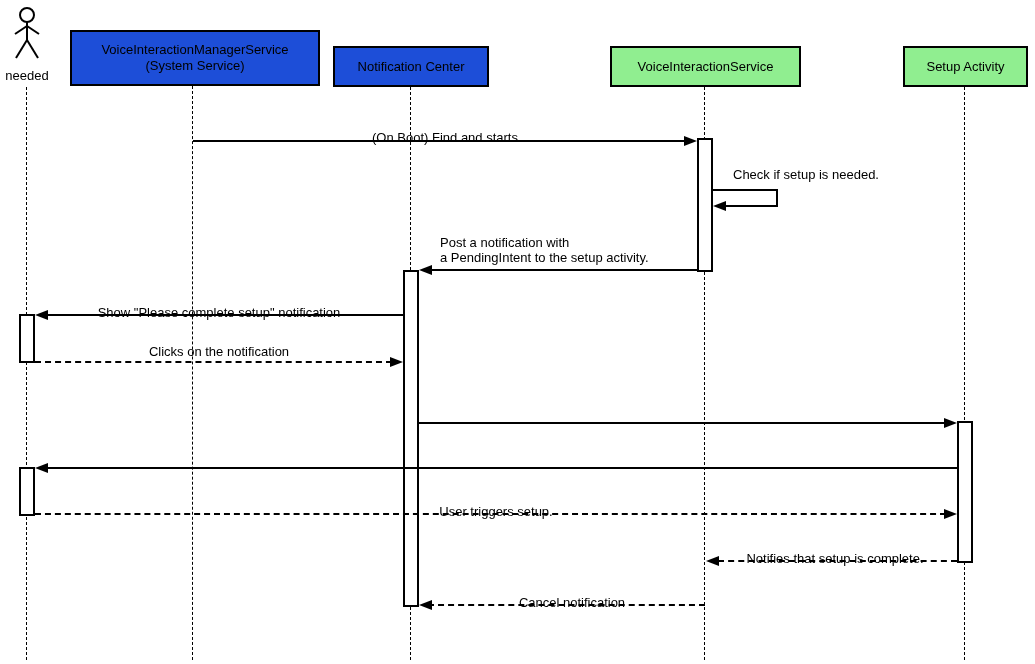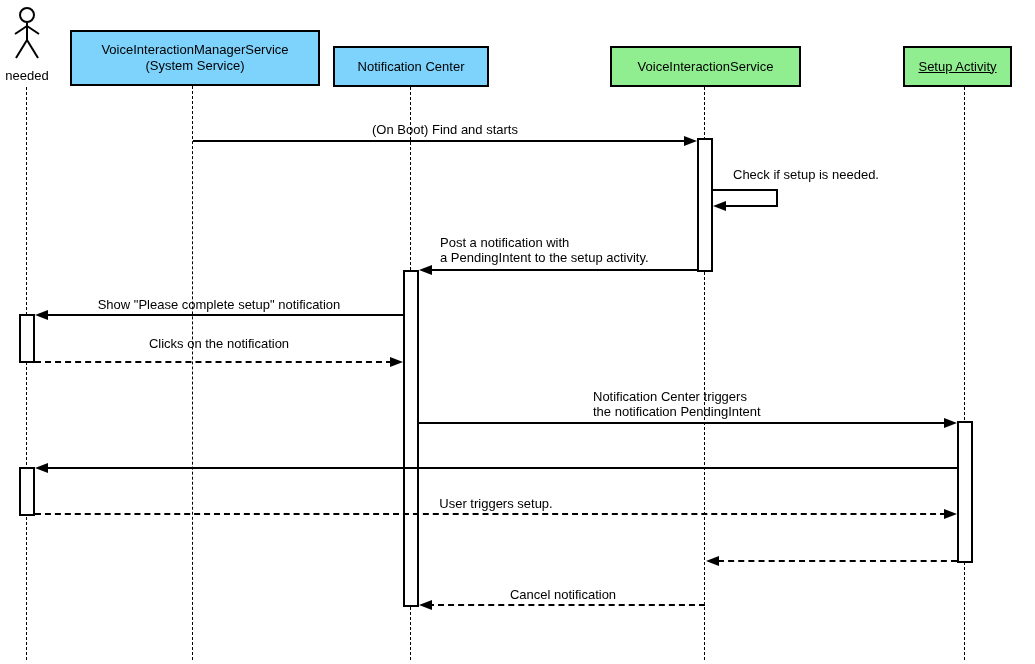--- a/index.html
+++ b/index.html
@@ -7,30 +7,30 @@
     position:relative;width:1035px;height:664px;background:#ffffff;
     font-family:"Liberation Sans",sans-serif;font-size:13px;color:#000;
     overflow:hidden;
   }
   .lifeline{position:absolute;width:0;border-left:1.5px dashed #000;}
   .pbox{
     position:absolute;border:2px solid #000;box-sizing:border-box;
     display:flex;align-items:center;justify-content:center;
     text-align:center;white-space:pre-line;line-height:16px;
   }
-  .cyan{background:#7dd3fc;}
+  .cyan{background:#1d4ed8;}
   .green{background:#90ee90;}
   .activation{position:absolute;width:16px;background:#ffffff;border:2px solid #000;box-sizing:border-box;}
   .line-solid{position:absolute;height:0;border-top:2px solid #000;}
   .line-dashed{position:absolute;height:0;border-top:2px dashed #000;}
   .vline-solid{position:absolute;width:0;border-left:2px solid #000;}
   .arr-r{position:absolute;width:0;height:0;border-top:5px solid transparent;border-bottom:5px solid transparent;border-left:13px solid #000;}
   .arr-l{position:absolute;width:0;height:0;border-top:5px solid transparent;border-bottom:5px solid transparent;border-right:13px solid #000;}
   .msg-label{position:absolute;white-space:pre-line;line-height:15px;}
-  .t-center{text-align:center;}
+  .t-center{text-align:center;margin-top:8px;}
   .actor-label{position:absolute;text-align:center;}
 </style>
 </head>
 <body>
 
 <div class="canvas">
 
   <div class="lifeline" style="left:26px;top:87px;height:573px;"></div>
   <div class="lifeline" style="left:192px;top:86px;height:574px;"></div>
   <div class="lifeline" style="left:410px;top:87px;height:573px;"></div>
@@ -50,21 +50,21 @@
   <div class="pbox cyan" style="left:70px;top:30px;width:250px;height:56px;">
     <span>VoiceInteractionManagerService
 (System Service)</span>
   </div>
   <div class="pbox cyan" style="left:333px;top:46px;width:156px;height:41px;">
     <span>Notification Center</span>
   </div>
   <div class="pbox green" style="left:610px;top:46px;width:191px;height:41px;">
     <span>VoiceInteractionService</span>
   </div>
-  <div class="pbox green" style="left:903px;top:46px;width:109px;height:41px;text-decoration:underline;">
+  <div class="pbox green" style="left:903px;top:46px;width:125px;height:41px;">
     <span>Setup Activity</span>
   </div>
 
   <div class="activation" style="left:697px;top:138px;height:134px;"></div>
   <div class="activation" style="left:403px;top:270px;height:337px;"></div>
   <div class="activation" style="left:19px;top:314px;height:49px;"></div>
   <div class="activation" style="left:19px;top:467px;height:49px;"></div>
   <div class="activation" style="left:957px;top:421px;height:142px;"></div>
 
   <div class="msg-label t-center" style="left:193px;top:122px;width:504px;">(On Boot) Find and starts</div>
@@ -83,32 +83,31 @@
   <div class="arr-l" style="left:419px;top:265px;"></div>
 
   <div class="msg-label t-center" style="left:35px;top:297px;width:368px;">Show "Please complete setup" notification</div>
   <div class="line-solid" style="left:44px;top:314px;width:359px;"></div>
   <div class="arr-l" style="left:35px;top:310px;"></div>
 
   <div class="msg-label t-center" style="left:35px;top:336px;width:368px;">Clicks on the notification</div>
   <div class="line-dashed" style="left:35px;top:361px;width:357px;"></div>
   <div class="arr-r" style="left:390px;top:357px;"></div>
 
-  <div class="msg-label" style="left:593px;top:389px;">Notification Center triggers
-the notification PendingIntent</div>
   <div class="line-solid" style="left:419px;top:422px;width:527px;"></div>
   <div class="arr-r" style="left:944px;top:418px;"></div>
 
   <div class="line-solid" style="left:44px;top:467px;width:913px;"></div>
   <div class="arr-l" style="left:35px;top:463px;"></div>
 
   <div class="msg-label t-center" style="left:35px;top:496px;width:922px;">User triggers setup.</div>
   <div class="line-dashed" style="left:35px;top:513px;width:911px;"></div>
   <div class="arr-r" style="left:944px;top:509px;"></div>
 
+  <div class="msg-label t-center" style="left:713px;top:543px;width:244px;">Notifies that setup is complete.</div>
   <div class="line-dashed" style="left:718px;top:560px;width:239px;"></div>
   <div class="arr-l" style="left:706px;top:556px;"></div>
 
-  <div class="msg-label t-center" style="left:420px;top:587px;width:286px;">Cancel notification</div>
+  <div class="msg-label t-center" style="left:429px;top:587px;width:286px;">Cancel notification</div>
   <div class="line-dashed" style="left:428px;top:604px;width:277px;"></div>
   <div class="arr-l" style="left:419px;top:600px;"></div>
 
 </div>
 
 </body></html>

